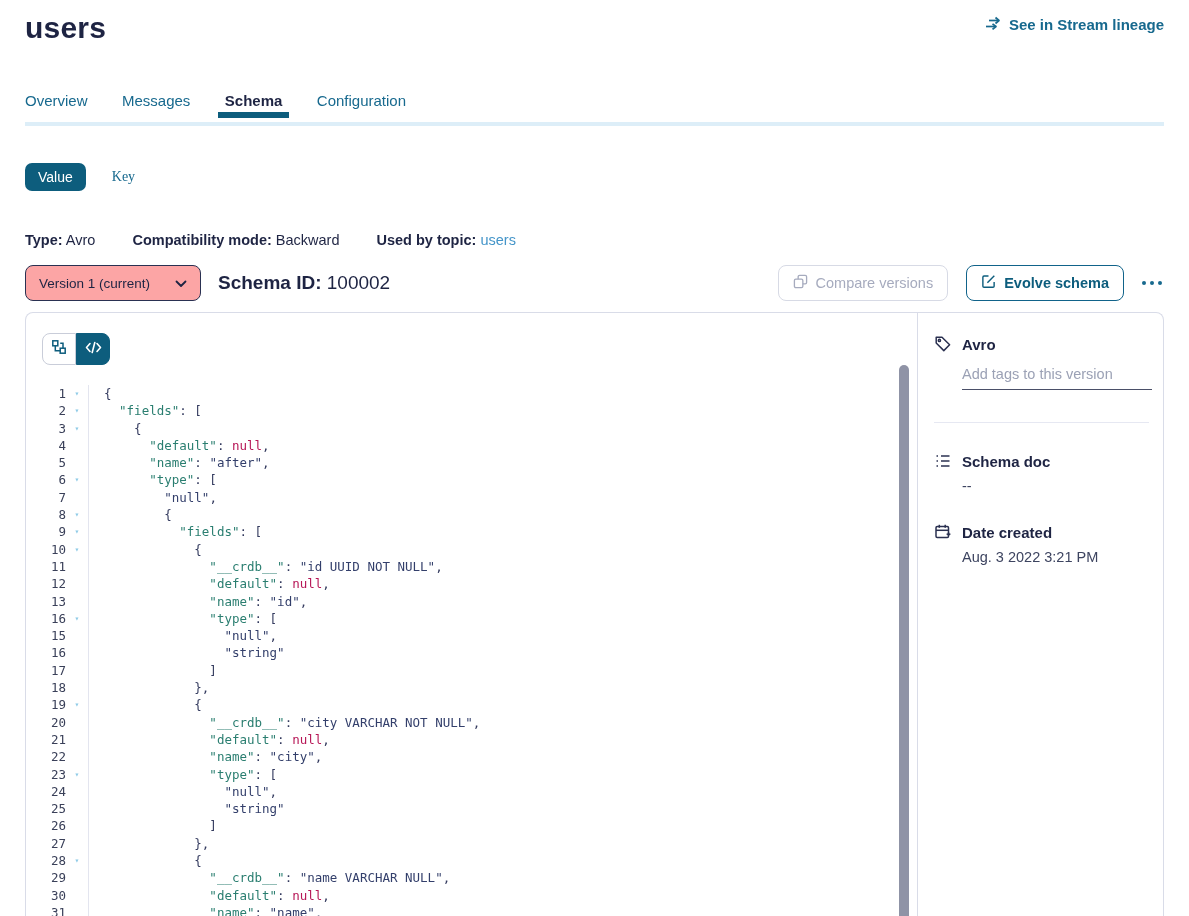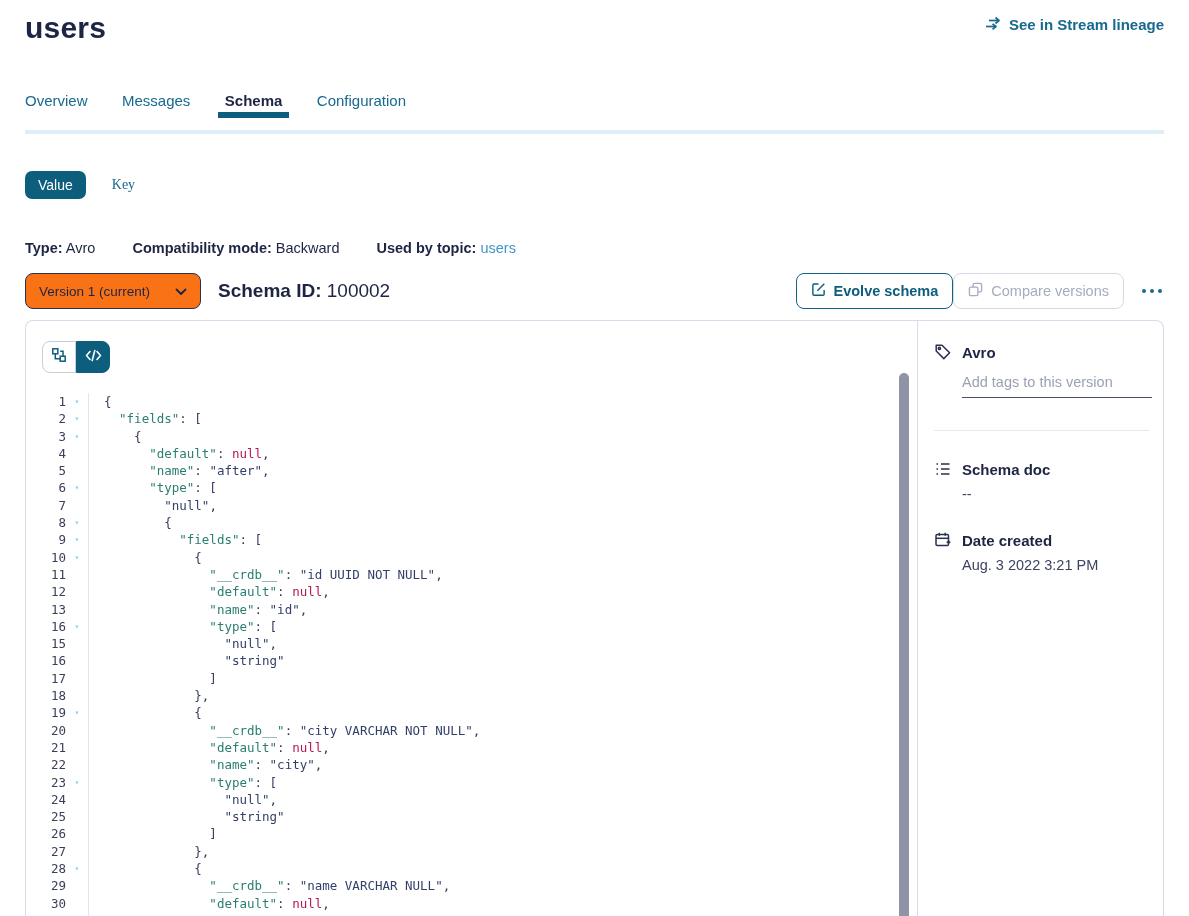--- a/index.html
+++ b/index.html
@@ -25,39 +25,39 @@
   body{font-family:"Liberation Sans",sans-serif;color:var(--ink);position:relative;}
   .page{padding:0 25px;}
 
   
   .hdr{display:flex;justify-content:space-between;align-items:flex-start;padding-top:8px;}
   h1{font-size:30px;line-height:40px;font-weight:700;letter-spacing:.2px;}
   .lineage{display:flex;gap:7px;color:var(--accent);font-size:15px;font-weight:600;margin-top:8px;cursor:pointer;}
   .lineage svg{display:block;}
 
   
-  .tabs{position:relative;margin-top:44px;padding-bottom:24px;}
+  .tabs{position:relative;margin-top:44px;padding-bottom:16px;}
   .tabs .bar{position:absolute;left:0;right:0;bottom:0;height:4px;background:var(--underline-light);}
   .tab{display:inline-block;margin-right:30px;font-size:15px;color:var(--accent);cursor:pointer;position:relative;}
   .tab.active{color:var(--ink);font-weight:600;}
   .tab.active::after{content:'';position:absolute;left:-7px;right:-7px;bottom:-9px;height:6px;background:var(--accent-dark);z-index:2;}
 
   
   .vk{margin-top:37px;display:flex;align-items:center;}
   .btn-value{background:var(--accent-dark);color:#fff;font-size:14px;padding:6px 13px;border:none;border-radius:7px;cursor:pointer;font-family:inherit;}
   .btn-key{background:none;border:none;color:var(--accent);font-size:14px;margin-left:26px;cursor:pointer;font-family:Liberation Serif, serif;}
 
   
   .meta{margin-top:41px;font-size:14.5px;display:flex;gap:37px;}
   .meta .lbl{font-weight:700;}
   .meta a{color:var(--link-light);text-decoration:none;cursor:pointer;}
 
   
   .vrow{margin-top:17px;display:flex;align-items:center;}
-  .select{width:176px;height:36px;border:1px solid #2a3152;border-radius:8px;display:flex;align-items:center;justify-content:space-between;padding:0 13px;font-size:13.5px;cursor:pointer;background:#f97316;}
+  .select{width:176px;height:36px;border:1px solid #2a3152;border-radius:8px;display:flex;align-items:center;justify-content:space-between;padding:0 13px;font-size:13.5px;cursor:pointer;background:#fca5a5;}
   .schema-id{margin-left:17px;font-size:19px;}
   .schema-id b{font-weight:700;}
   .spacer{flex:1;}
   .btn-outline{height:36px;display:flex;align-items:center;gap:8px;border-radius:8px;background:#fff;padding:0 14px;font-size:14.5px;cursor:pointer;font-family:inherit;}
   .btn-compare{border:1px solid var(--disabled-border);color:var(--disabled);cursor:default;}
   .btn-evolve{border:1px solid #11638a;color:var(--accent-dark);font-weight:700;margin-left:18px;}
   .dots{margin-left:16px;display:flex;gap:4px;cursor:pointer;padding:6px 2px;}
   .dots i{width:4px;height:4px;border-radius:50%;background:var(--accent);display:block;}
 
   
@@ -130,33 +130,33 @@
 
   <div class="vrow">
     <div class="select">
       <span>Version 1 (current)</span>
       <span><svg width="12" height="8" viewBox="0 0 12 8" fill="none" stroke="#1e2443" stroke-width="1.8" stroke-linecap="round" stroke-linejoin="round">
             <path d="M1.5 1.5 L6 6 L10.5 1.5"></path>
           </svg></span>
     </div>
     <span class="schema-id"><b>Schema ID:</b> <span>100002</span></span>
     <span class="spacer"></span>
+    <button class="btn-outline btn-compare" disabled="">
+      <span><svg width="15" height="15" viewBox="0 0 16 16" fill="none" stroke="#a6abbe" stroke-width="1.4">
+            <rect x="5.5" y="1.5" width="9" height="9" rx="1.5"></rect>
+            <rect x="1.5" y="5.5" width="9" height="9" rx="1.5" fill="#fff"></rect>
+          </svg></span>
+      <span>Compare versions</span>
+    </button>
     <button class="btn-outline btn-evolve">
       <span><svg width="15" height="15" viewBox="0 0 16 16" fill="none" stroke="#0d5d7d" stroke-width="1.5">
             <path d="M14 8.5 V13 a1.2 1.2 0 0 1 -1.2 1.2 H3.2 A1.2 1.2 0 0 1 2 13 V3.4 A1.2 1.2 0 0 1 3.2 2.2 H8"></path>
             <path d="M6.8 9.3 L14.2 1.8"></path>
           </svg></span>
       <span>Evolve schema</span>
-    </button>
-    <button class="btn-outline btn-compare" disabled="">
-      <span><svg width="15" height="15" viewBox="0 0 16 16" fill="none" stroke="#a6abbe" stroke-width="1.4">
-            <rect x="5.5" y="1.5" width="9" height="9" rx="1.5"></rect>
-            <rect x="1.5" y="5.5" width="9" height="9" rx="1.5" fill="#fff"></rect>
-          </svg></span>
-      <span>Compare versions</span>
     </button>
     <span class="dots">
         <i></i>
         <i></i>
         <i></i>
       </span>
   </div>
 
   <div class="panel">
 

